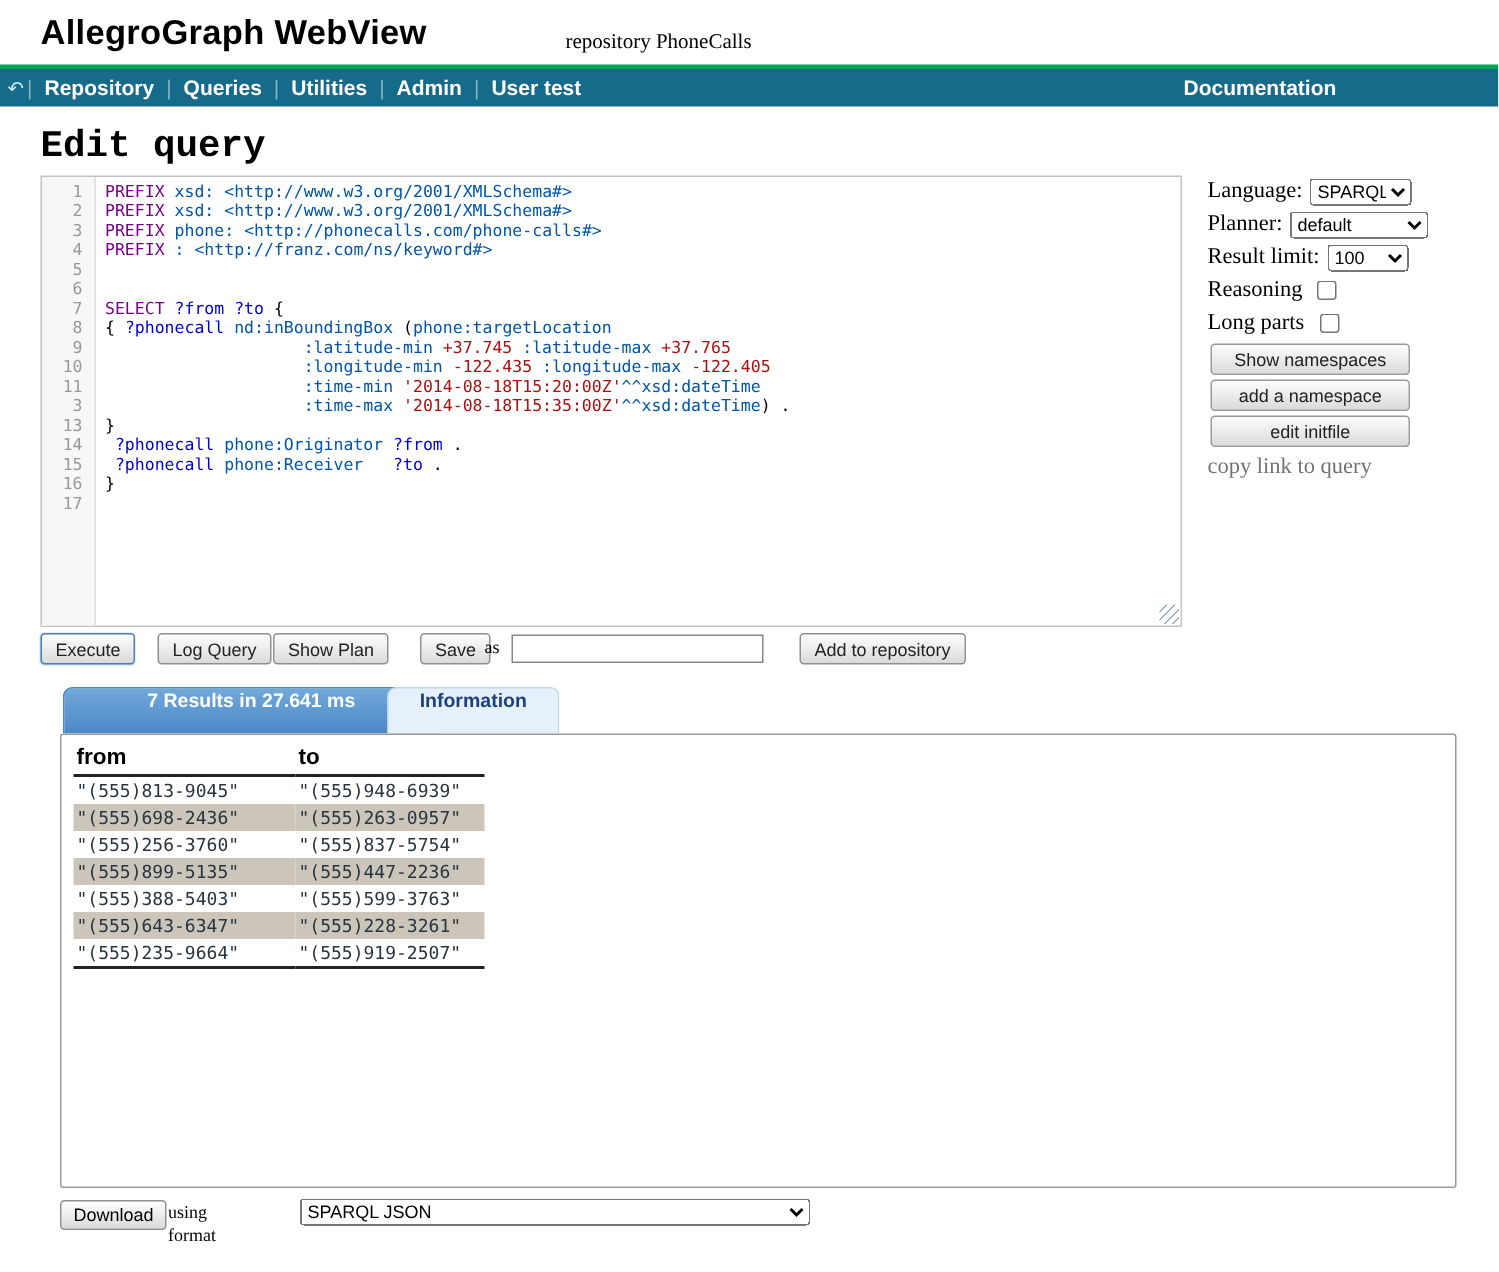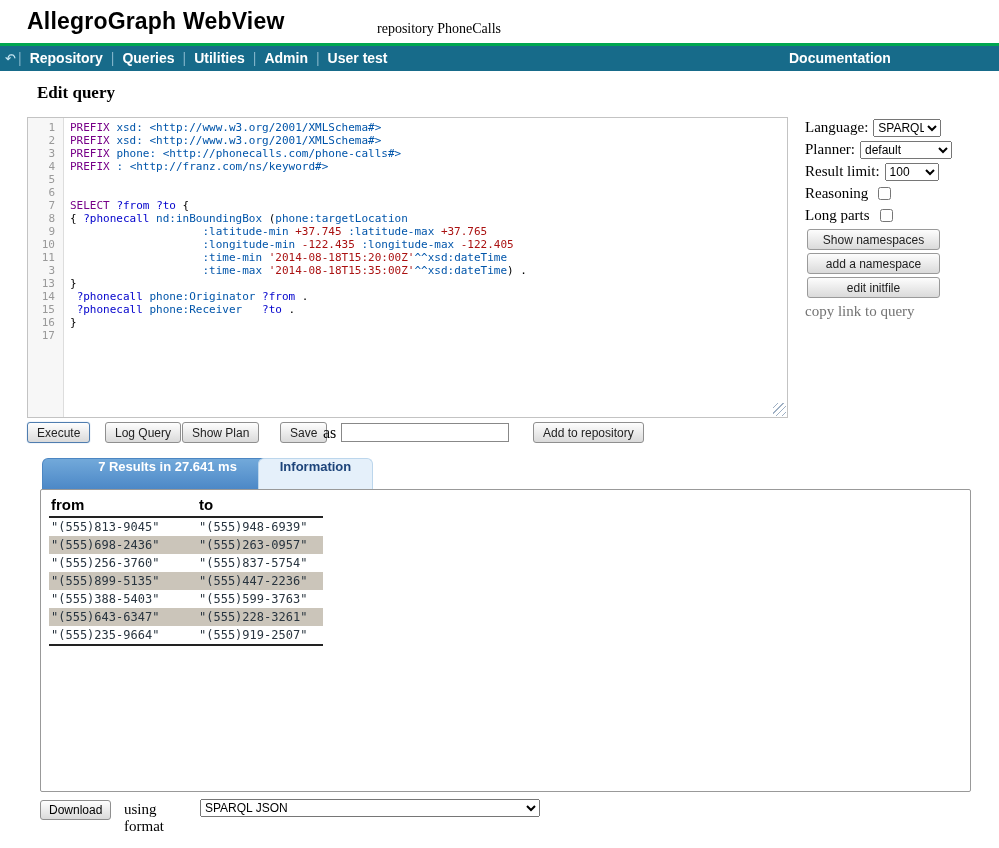--- a/index.html
+++ b/index.html
@@ -17,22 +17,22 @@
   
   .navbar { position: absolute; left: 0; top: 46px; width: 999px; height: 25px; background: #176b8a;
             color: #fff; font-family: "Liberation Sans", sans-serif; font-weight: bold; font-size: 14px;
             line-height: 25px; }
   .nav-icon { position: absolute; left: 5px; top: 0; color: #cdeaf6; font-size: 13px; cursor: pointer; font-weight: normal; }
   .nav-items { position: absolute; left: 18px; top: 0; white-space: nowrap; }
   .nav-item { padding: 0 8px; cursor: pointer; }
   .nav-sep { color: #7fb3c8; font-weight: normal; }
   .nav-doc { position: absolute; left: 789px; top: 0; cursor: pointer; }
 
-  .page-title { position: absolute; left: 27px; top: 83px; font-family: Liberation Serif, serif;
-                font-weight: bold; font-size: 17px; color: #000; margin-left: 10px; }
+  .page-title { position: absolute; left: 27px; top: 83px; font-family: Liberation Mono, monospace;
+                font-weight: bold; font-size: 25px; color: #000; }
 
   
   .editor { position: absolute; left: 27px; top: 117px; width: 761px; height: 301px;
             border: 1px solid #c3c3c3; background: #fff; }
   .gutter { position: absolute; left: 0; top: 0; bottom: 0; width: 36px; background: #f7f7f7;
             border-right: 1px solid #ddd; padding-top: 3px; }
   .ln { height: 13px; font: 11px/13px "DejaVu Sans Mono", monospace; color: #999;
         text-align: right; padding-right: 8px; }
   .code-area { position: absolute; left: 37px; top: 0; right: 0; bottom: 0; padding: 3px 0 0 5px; overflow: hidden; }
   .cl { height: 13px; font: 11px/13px "DejaVu Sans Mono", monospace; white-space: pre; }
@@ -63,21 +63,21 @@
 
   
   .toolbar { position: absolute; left: 27px; top: 421px; width: 950px; height: 26px; padding-left: 17px; }
   .tb-btn { position: absolute; top: 1px; height: 21px; padding: 0 9px;
             background: linear-gradient(#fefefe, #dadada); border: 1px solid #8f8f8f; border-radius: 3px;
             font: 12px "Liberation Sans", sans-serif; color: #222; cursor: pointer; }
   .btn-execute { left: 0; border: 1px solid #4f7daf; box-shadow: 0 0 1px #7aa4cf; }
   .btn-log { left: 78px; }
   .btn-plan { left: 155px; }
   .btn-save { left: 253px; }
-  .as-label { position: absolute; left: 296px; top: 3px; font-size: 16px; }
+  .as-label { position: absolute; left: 296px; top: 3px; font-size: 12px; }
   .save-input { position: absolute; left: 314px; top: 2px; width: 168px; height: 19px;
                 border: 1px solid #888; font: 12px "Liberation Sans", sans-serif; padding: 0 3px; }
   .btn-addrepo { left: 506px; }
 
   
   .tabs { position: absolute; left: 42px; top: 458px; height: 31px; }
   .tab { position: absolute; top: 0; height: 31px; line-height: 31px; text-align: center;
          font: bold 13px "Liberation Sans", sans-serif; border-radius: 6px 6px 0 0; cursor: pointer; }
   .tab-results { left: 0; width: 251px; background: linear-gradient(#72a9da, #4c88c7); color: #fff;
                  border: 1px solid #4c86c2; border-bottom: none; }
@@ -93,21 +93,21 @@
   .results-table td { font: 12px "DejaVu Sans Mono", monospace; color: #28343f;
                       padding: 2px 4px 2px 2px; height: 18px; }
   .results-table tr.shaded { background: #cbc5ba; }
   .results-table tr:last-child td { border-bottom: 2px solid #222; }
 
   
   .download-row { position: absolute; left: 40px; top: 799px; height: 26px; }
   .btn-download { position: absolute; left: 0; top: 1px; height: 20px; padding: 0 8px;
                   background: linear-gradient(#fefefe, #dadada); border: 1px solid #8f8f8f; border-radius: 3px;
                   font: 12px "Liberation Sans", sans-serif; cursor: pointer; }
-  .format-label { position: absolute; left: 84px; top: 2px; font-size: 15px; }
+  .format-label { position: absolute; left: 72px; top: 2px; font-size: 12px; }
   .sel-format { position: absolute; left: 160px; top: 0; width: 340px; }
 </style>
 </head>
 <body>
 
 <div id="app">
 
   <span class="app-title">AllegroGraph WebView</span>
   <span class="repo-label">repository PhoneCalls</span>
   <div class="green-bar"></div>

